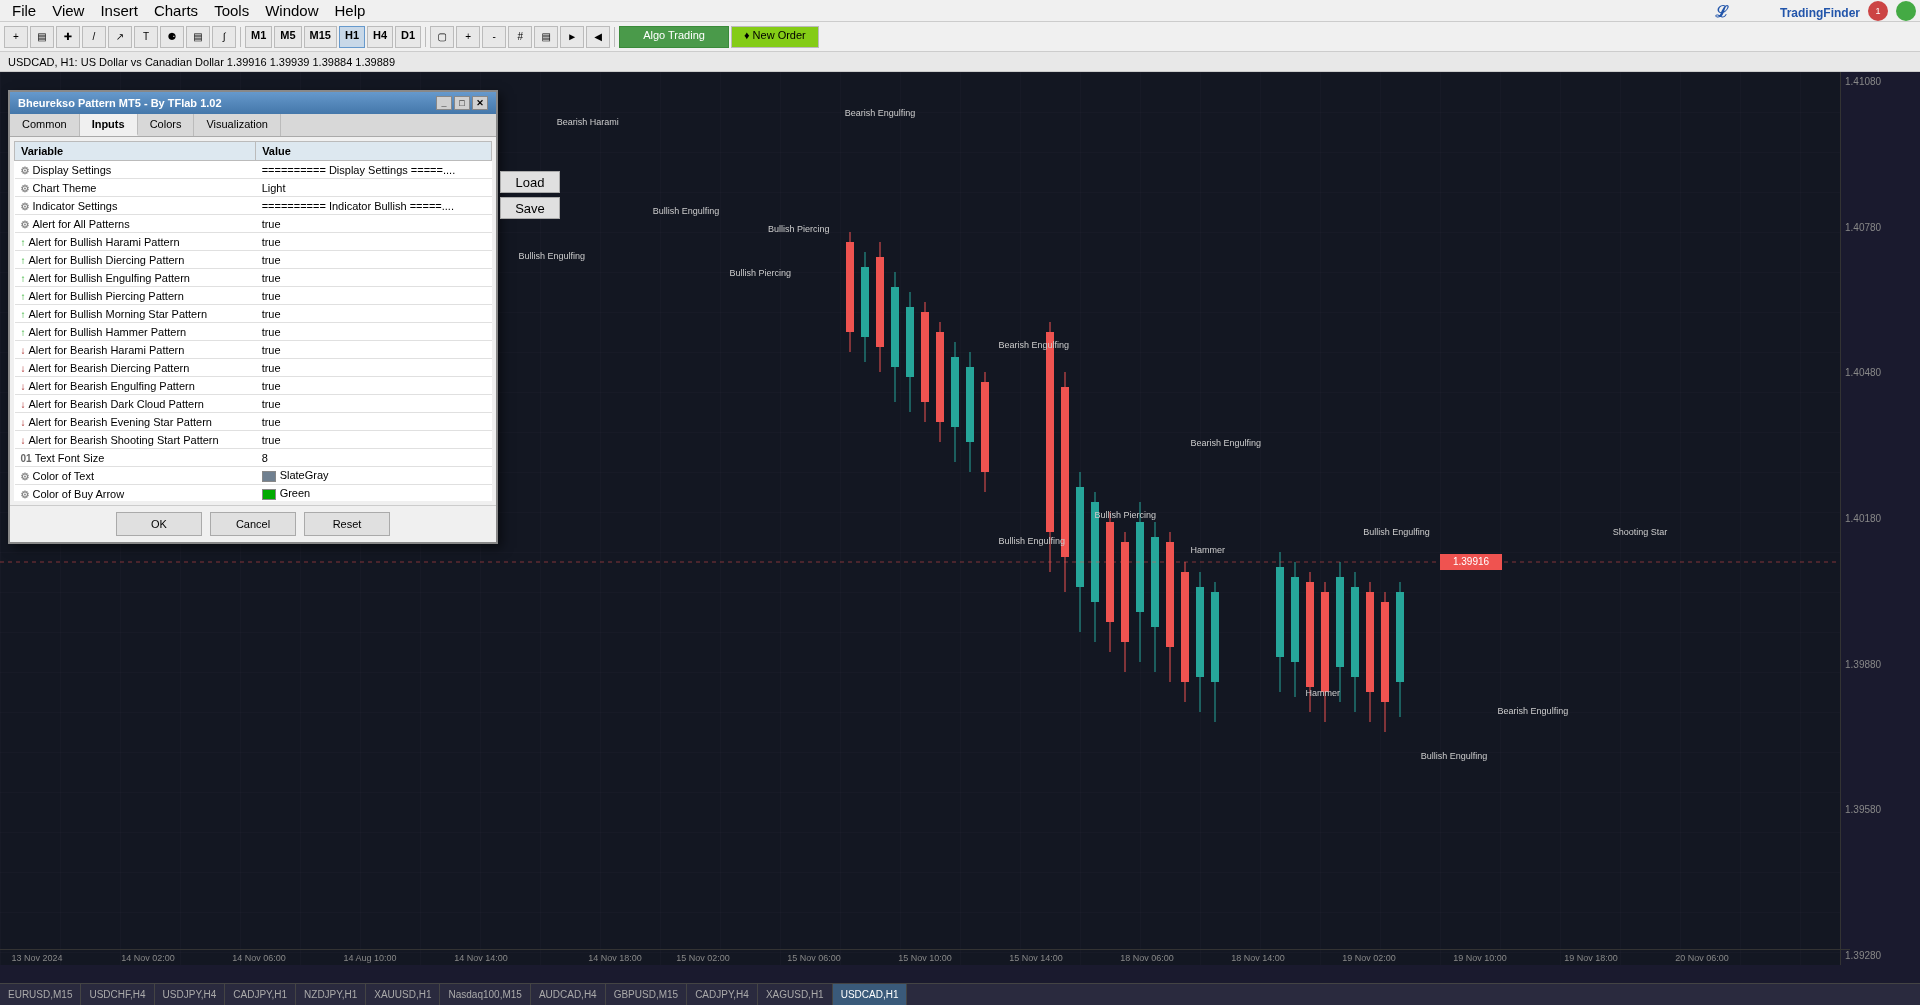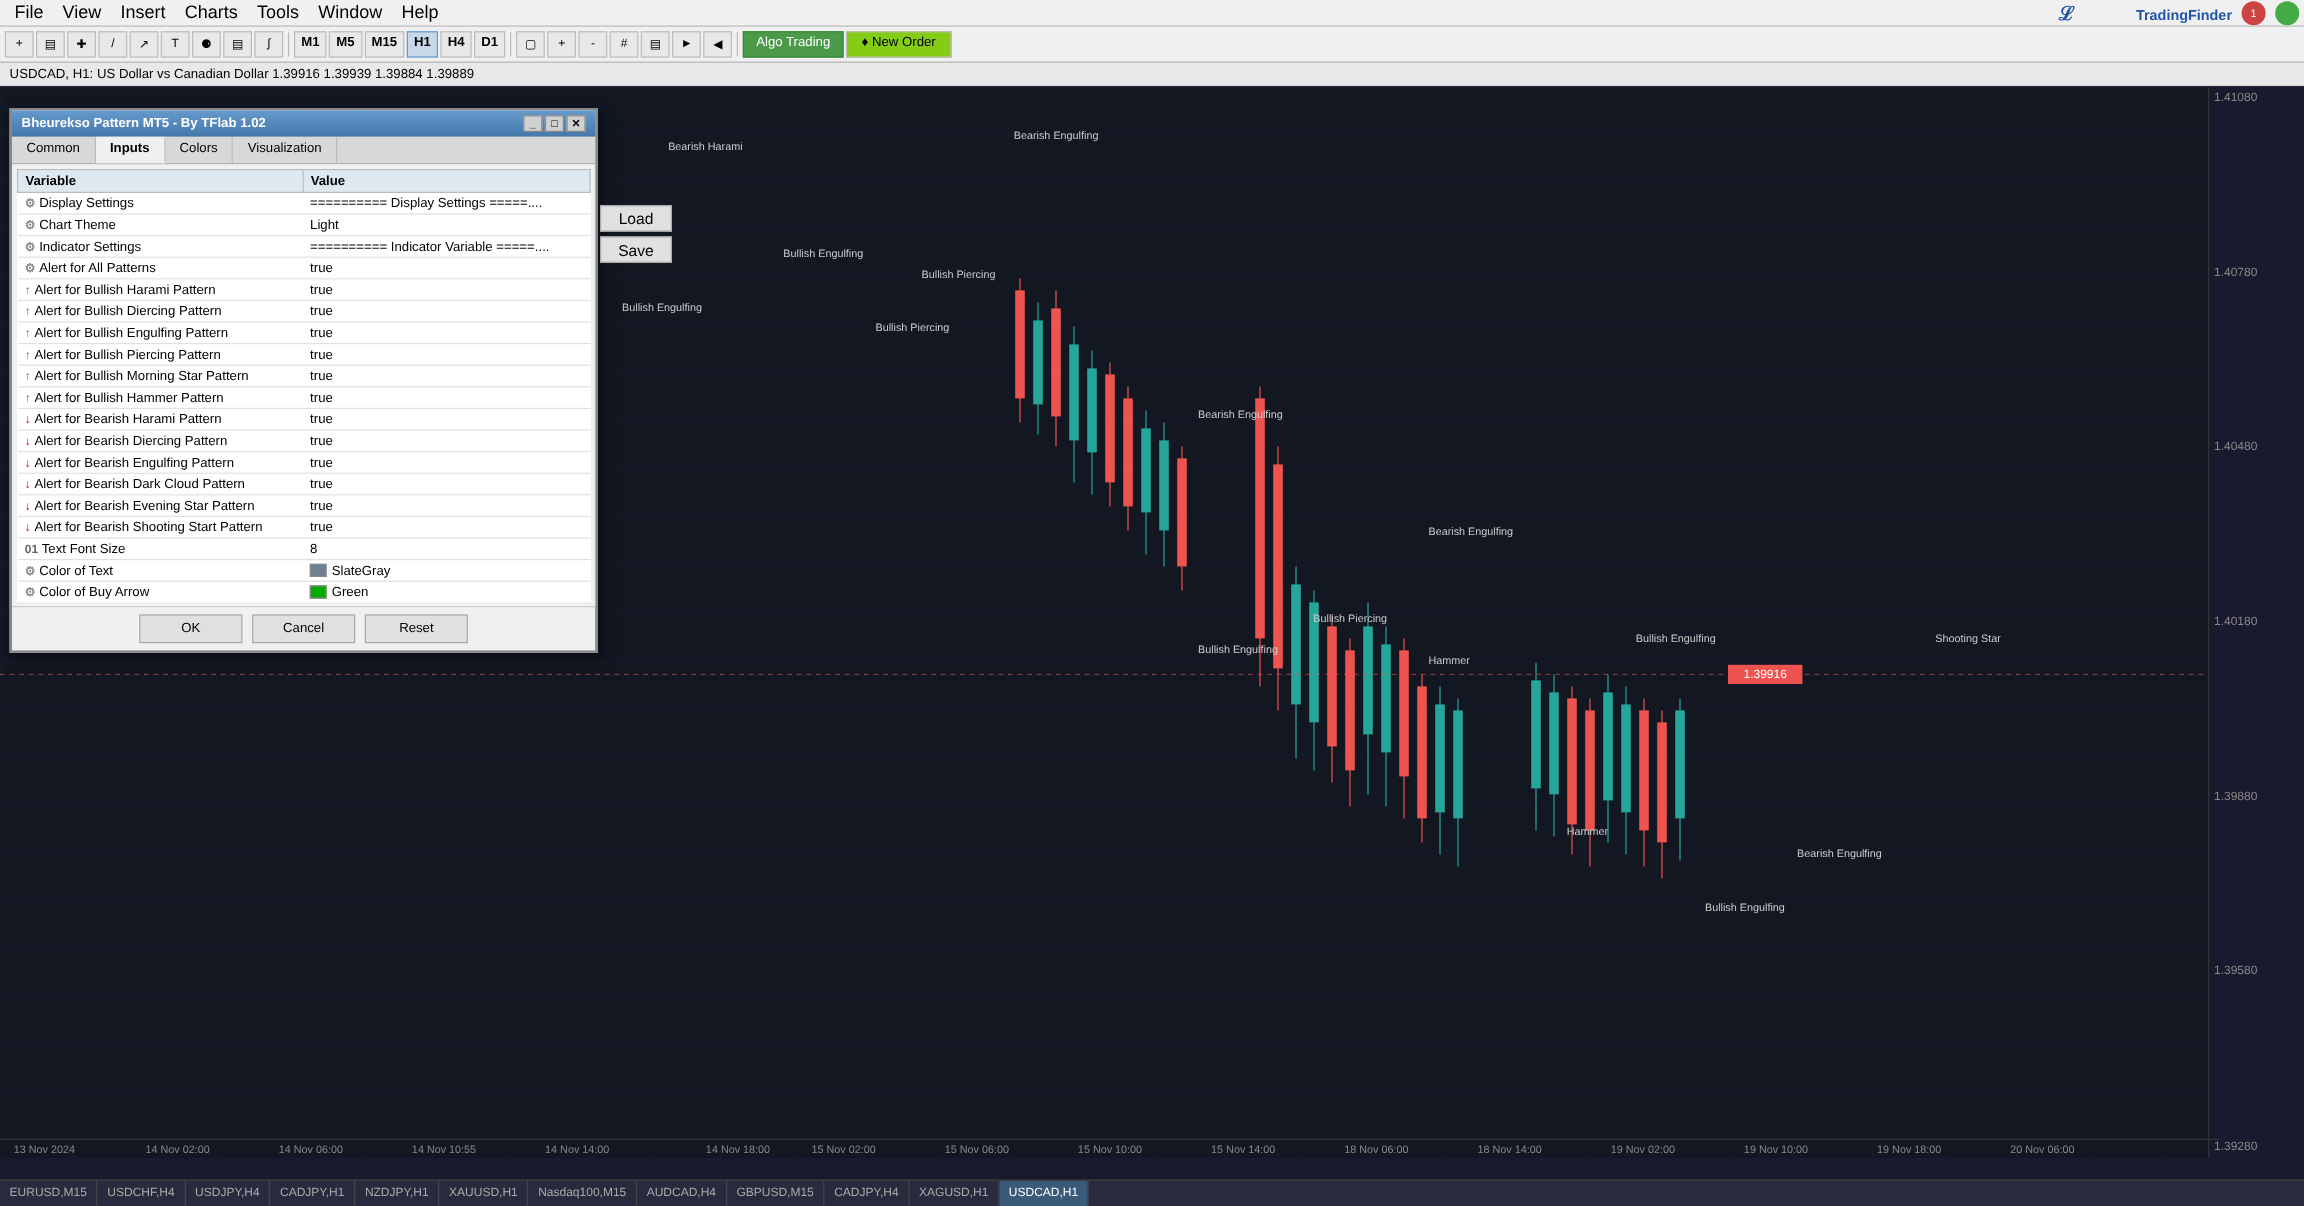--- a/index.html
+++ b/index.html
@@ -51,21 +51,21 @@
       padding: 2px 5px;
       background: #e8e8e8;
       border: 1px solid #bbb;
       cursor: pointer;
       font-size: 11px;
       font-weight: bold;
       height: 22px;
     }
     .toolbar-tf-btn.active { background: #c8d8e8; border-color: #6699cc; }
     .toolbar-algo-btn {
-      padding: 2px 10px;
+      padding: 2px 23px;
       background: #4a9a4a;
       color: white;
       border: 1px solid #3a8a3a;
       cursor: pointer;
       font-size: 11px;
       height: 22px;
     }
     .toolbar-order-btn {
       padding: 2px 12px;
       background: #84cc16;
@@ -543,21 +543,21 @@
       <div>1.40180</div>
       <div>1.39880</div>
       <div>1.39580</div>
       <div>1.39280</div>
     </div>
 
     <div class="time-axis">
       <span class="time-label" style="left:2%;">13 Nov 2024</span>
       <span class="time-label" style="left:8%;">14 Nov 02:00</span>
       <span class="time-label" style="left:14%;">14 Nov 06:00</span>
-      <span class="time-label" style="left:20%;">14 Nov 10:55</span>
+      <span class="time-label" style="left:20%;">14 Aug 10:00</span>
       <span class="time-label" style="left:26%;">14 Nov 14:00</span>
       <span class="time-label" style="left:32%;margin-left:23px;">14 Nov 18:00</span>
       <span class="time-label" style="left:38%;">15 Nov 02:00</span>
       <span class="time-label" style="left:44%;">15 Nov 06:00</span>
       <span class="time-label" style="left:50%;">15 Nov 10:00</span>
       <span class="time-label" style="left:56%;">15 Nov 14:00</span>
       <span class="time-label" style="left:62%;">18 Nov 06:00</span>
       <span class="time-label" style="left:68%;">18 Nov 14:00</span>
       <span class="time-label" style="left:74%;">19 Nov 02:00</span>
       <span class="time-label" style="left:80%;">19 Nov 10:00</span>
@@ -600,21 +600,21 @@
             <tr>
                   <td><span style="color: rgb(136, 136, 136); font-size: 10px; margin-right: 3px; font-weight: bold;">⚙</span><span>Display Settings</span></td>
                   <td><span>========== Display Settings =====....</span></td>
                 </tr>
                 <tr>
                   <td><span style="color: rgb(136, 136, 136); font-size: 10px; margin-right: 3px; font-weight: bold;">⚙</span><span>Chart Theme</span></td>
                   <td><span>Light</span></td>
                 </tr>
                 <tr>
                   <td><span style="color: rgb(136, 136, 136); font-size: 10px; margin-right: 3px; font-weight: bold;">⚙</span><span>Indicator Settings</span></td>
-                  <td><span>========== Indicator Variable =====....</span></td>
+                  <td><span>========== Indicator Bullish =====....</span></td>
                 </tr>
                 <tr>
                   <td><span style="color: rgb(136, 136, 136); font-size: 10px; margin-right: 3px; font-weight: bold;">⚙</span><span>Alert for All Patterns</span></td>
                   <td><span>true</span></td>
                 </tr>
                 <tr>
                   <td><span style="color: rgb(34, 170, 34); font-size: 10px; margin-right: 3px; font-weight: bold;">↑</span><span>Alert for Bullish Harami Pattern</span></td>
                   <td><span>true</span></td>
                 </tr>
                 <tr>

